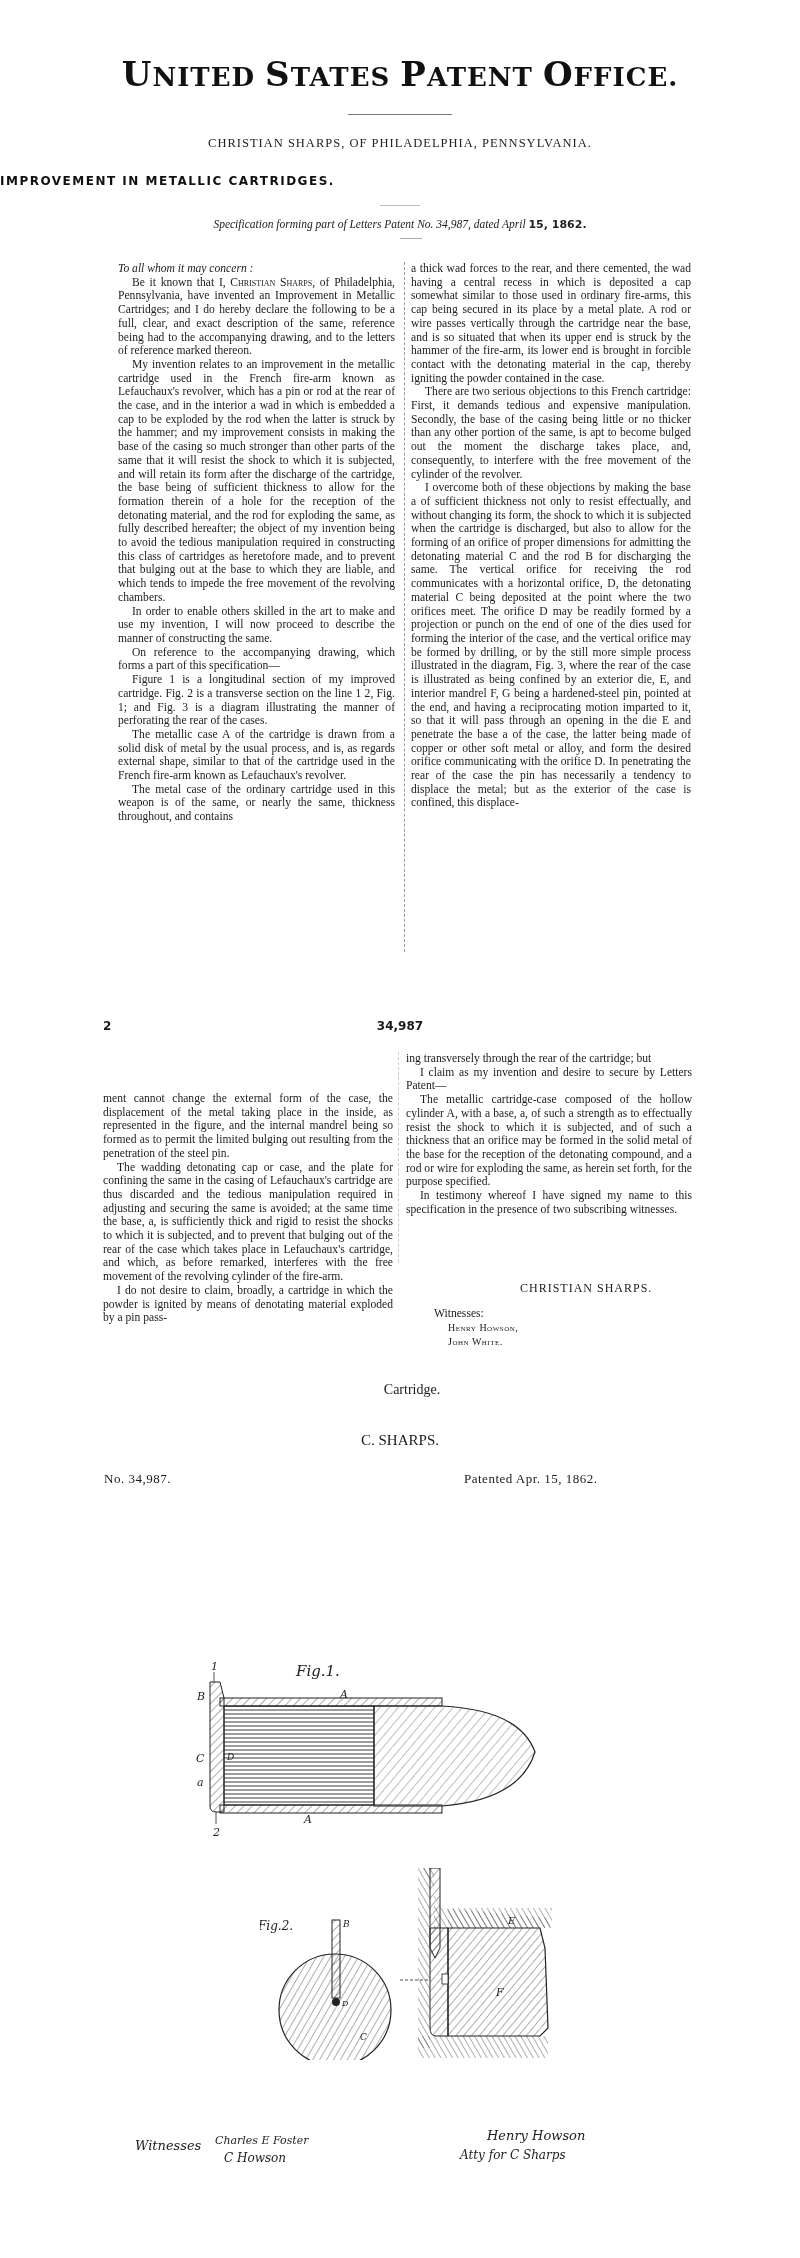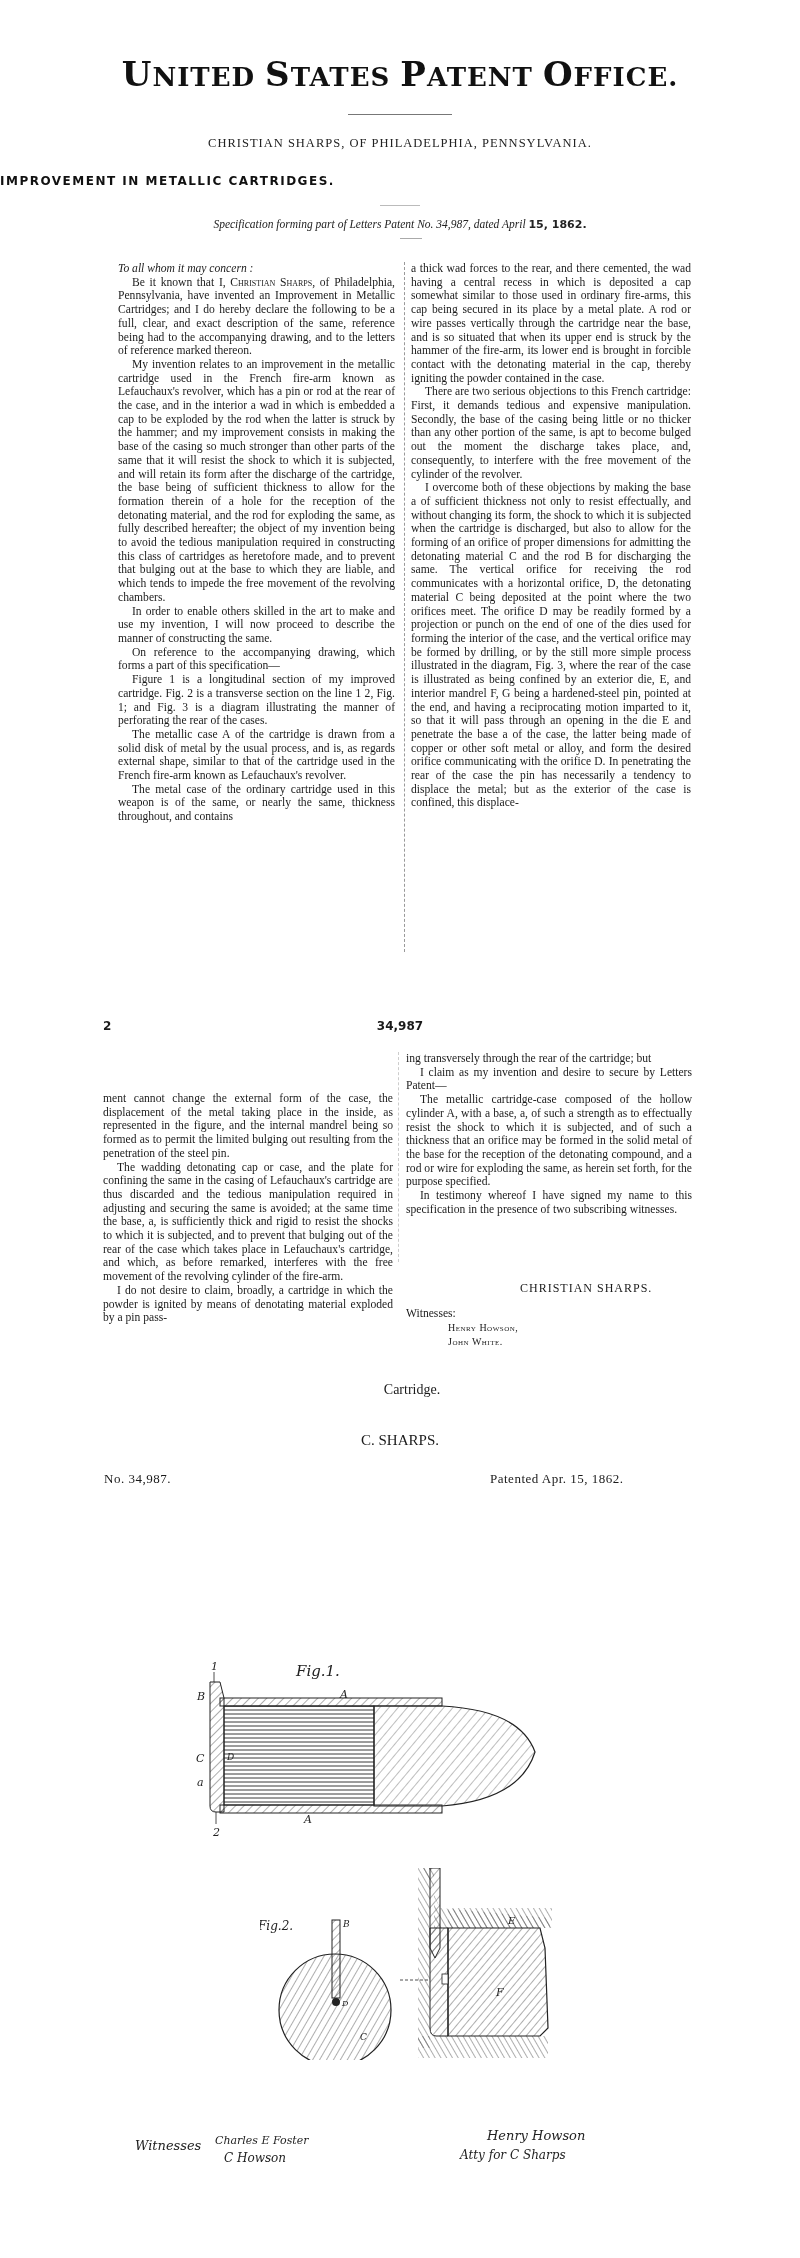--- a/index.html
+++ b/index.html
@@ -32,21 +32,21 @@
   .col {
     font-size: 11.6px; line-height: 13.7px; text-align: justify; color: #1b1b1b;
   }
   .col p { margin: 0; text-indent: 14px; }
   .col p.noindent { text-indent: 0; }
   .col .salutation { font-style: italic; text-indent: 0; }
   .col .sc { font-variant: small-caps; }
   .col-divider { width: 0; border-left: 1px dashed #999; }
   .page-num { font-family: "DejaVu Sans", sans-serif; font-weight: bold; font-size: 12px; }
   .signature-name { font-size: 12px; letter-spacing: 1px; }
-  .witness-label { font-size: 11.6px; }
+  .witness-label { font-size: 11.6px; margin-left: 28px; }
   .witness-name { font-size: 10px; font-variant: small-caps; letter-spacing: 0.5px; margin-left: 18px; }
   .drawing-head { left: 0; width: 800px; text-align: center; font-size: 14px; }
   .drawing-meta { font-size: 13px; letter-spacing: 0.5px; }
   .script {
     font-family: "DejaVu Serif", serif; font-style: italic; color: #222;
   }
   svg text { font-family: "DejaVu Serif", serif; font-style: italic; }
 </style>
 </head>
 <body>
@@ -97,21 +97,21 @@
   <p>In testimony whereof I have signed my name to this specification in the presence of two subscribing witnesses.</p>
 </div>
 <div class="abs signature-name" style="left:520px; top:1281px;">CHRISTIAN SHARPS.</div>
 <div class="abs witness-label" style="left:406px; top:1307px;">Witnesses:</div>
 <div class="abs witness-name" style="left:430px; top:1322px;">Henry Howson,</div>
 <div class="abs witness-name" style="left:430px; top:1336px;">John White.</div>
 
 <div class="abs drawing-head" style="top:1420px; font-size:15px;margin-top:12px;">C. SHARPS.</div>
 <div class="abs drawing-head" style="top:1382px;margin-left:12px;">Cartridge.</div>
 <div class="abs drawing-meta" style="left:104px; top:1471px;">No. 34,987.</div>
-<div class="abs drawing-meta" style="left:490px; top:1471px;">Patented Apr. 15, 1862.</div>
+<div class="abs drawing-meta" style="left:464px; top:1471px;">Patented Apr. 15, 1862.</div>
 
 <svg class="abs" style="left:180px; top:1640px;" width="370" height="220" viewBox="0 0 370 220">
   <defs>
     <pattern id="hatchA" width="6" height="6" patternUnits="userSpaceOnUse" patternTransform="rotate(45)">
       <line x1="0" y1="0" x2="0" y2="6" stroke="#333" stroke-width="0.8"></line>
     </pattern>
     <pattern id="hatchB" width="7" height="7" patternUnits="userSpaceOnUse" patternTransform="rotate(40)">
       <line x1="0" y1="0" x2="0" y2="7" stroke="#444" stroke-width="0.7"></line>
     </pattern>
     <pattern id="powder" width="8" height="4" patternUnits="userSpaceOnUse">

